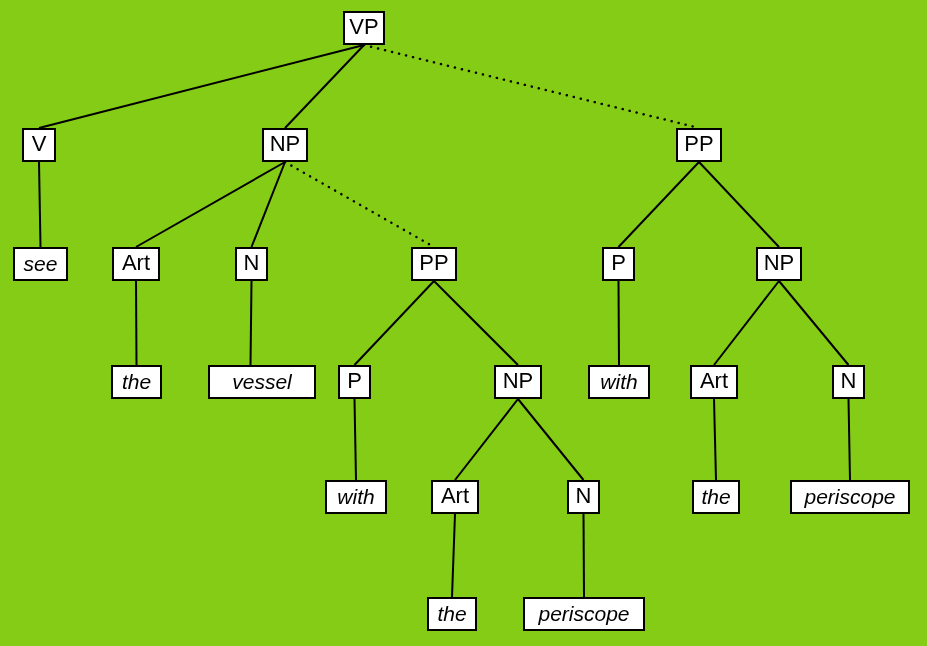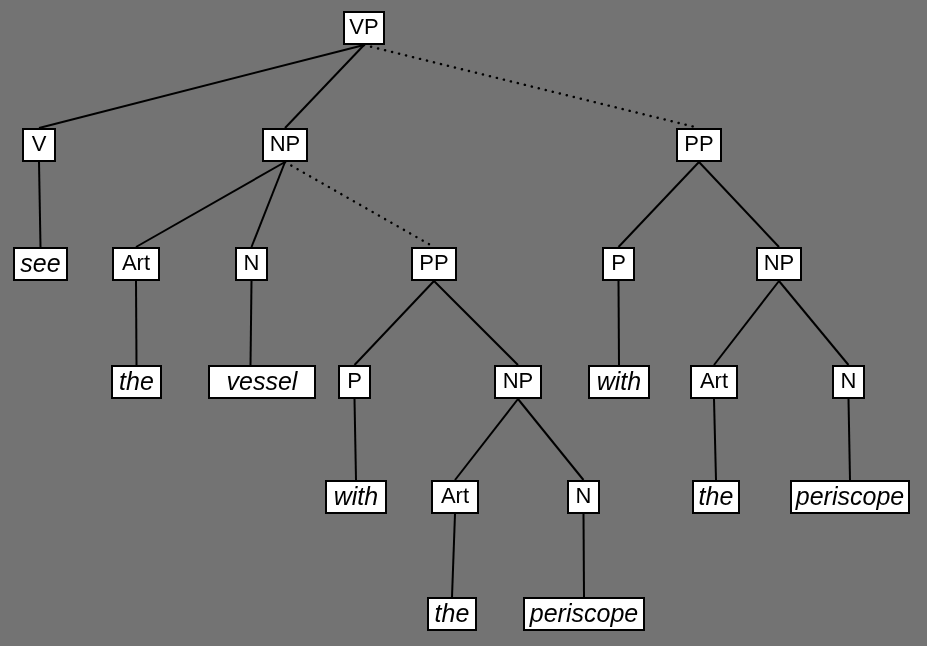--- a/index.html
+++ b/index.html
@@ -4,21 +4,21 @@
 <style>
   html, body {
     margin: 0;
     padding: 0;
     background: #ffffff;
   }
   #tree-figure {
     position: relative;
     width: 927px;
     height: 646px;
-    background: #737373;
+    background: #84cc16;
     font-family: "Liberation Sans", sans-serif;
     overflow: hidden;
   }
   #tree-svg {
     position: absolute;
     left: 0;
     top: 0;
     width: 927px;
     height: 646px;
   }
@@ -33,21 +33,21 @@
     line-height: 1;
     color: #000000;
     white-space: nowrap;
   }
   .node-box.cat {
     font-style: normal;
     font-size: 22px;
   }
   .node-box.term {
     font-style: italic;
-    font-size: 25px;
+    font-size: 21px;
   }
   .node-label {
     display: block;
     padding-bottom: 2px;
   }
 </style>
 </head>
 <body>
 
 <div id="tree-figure">

